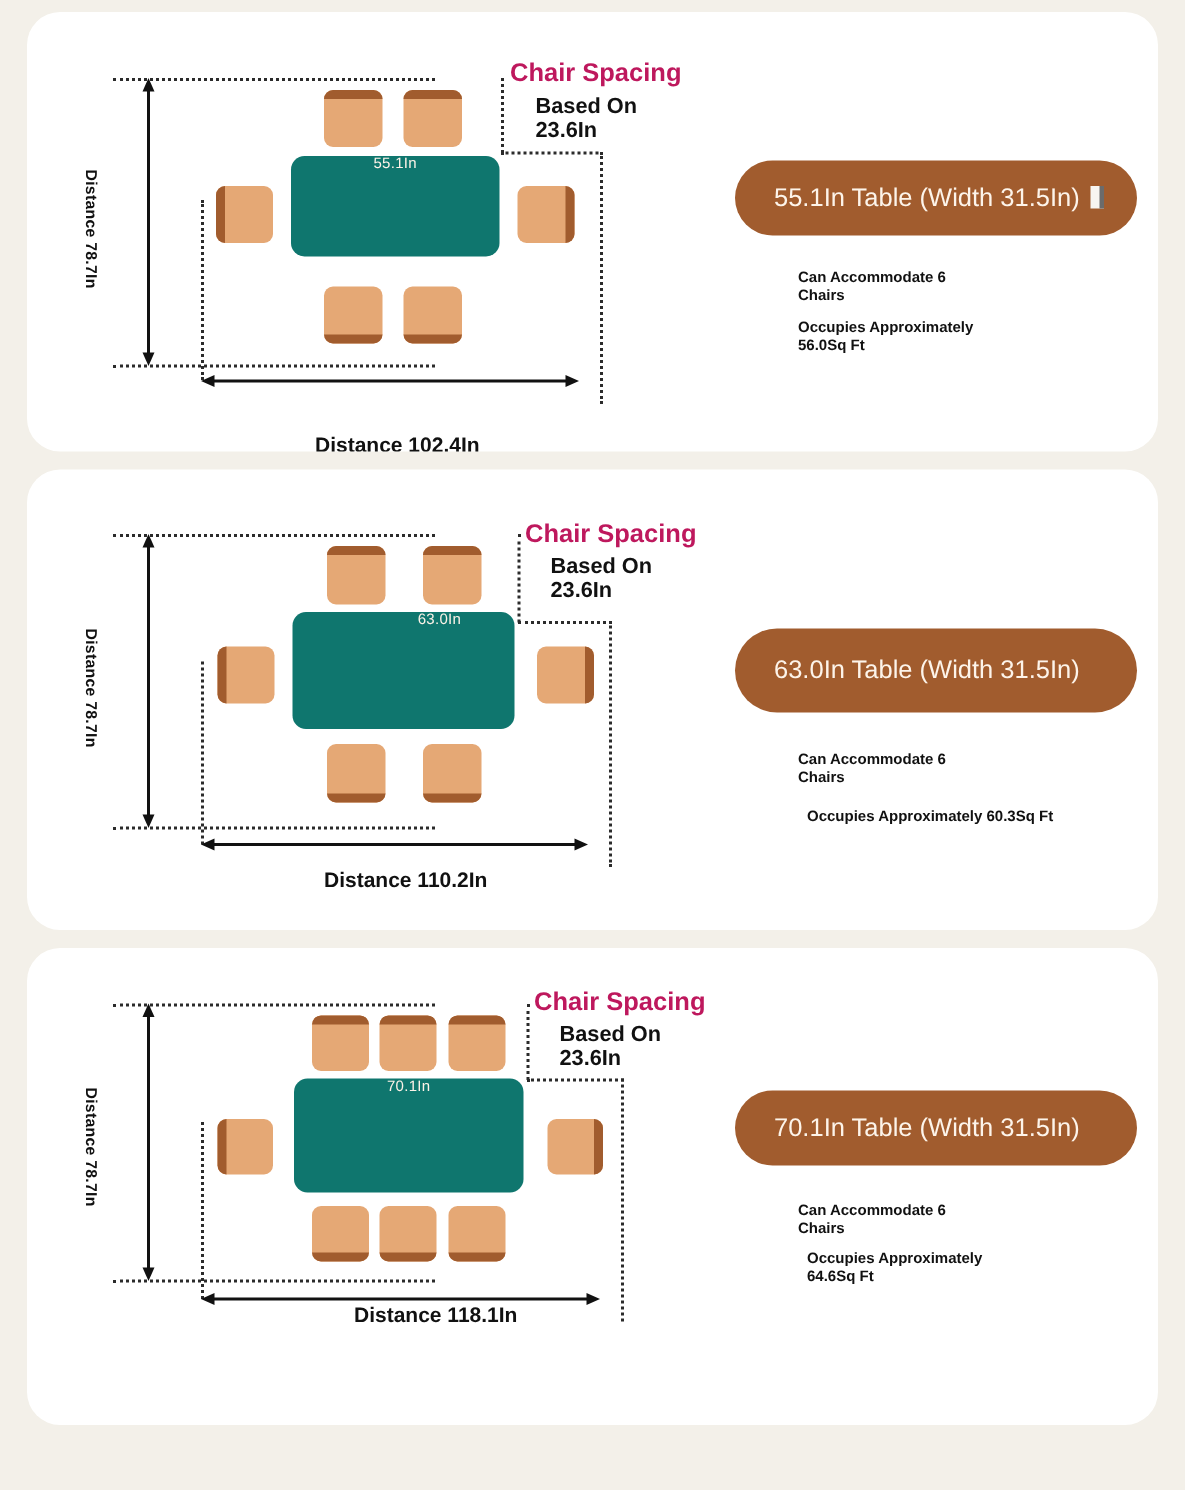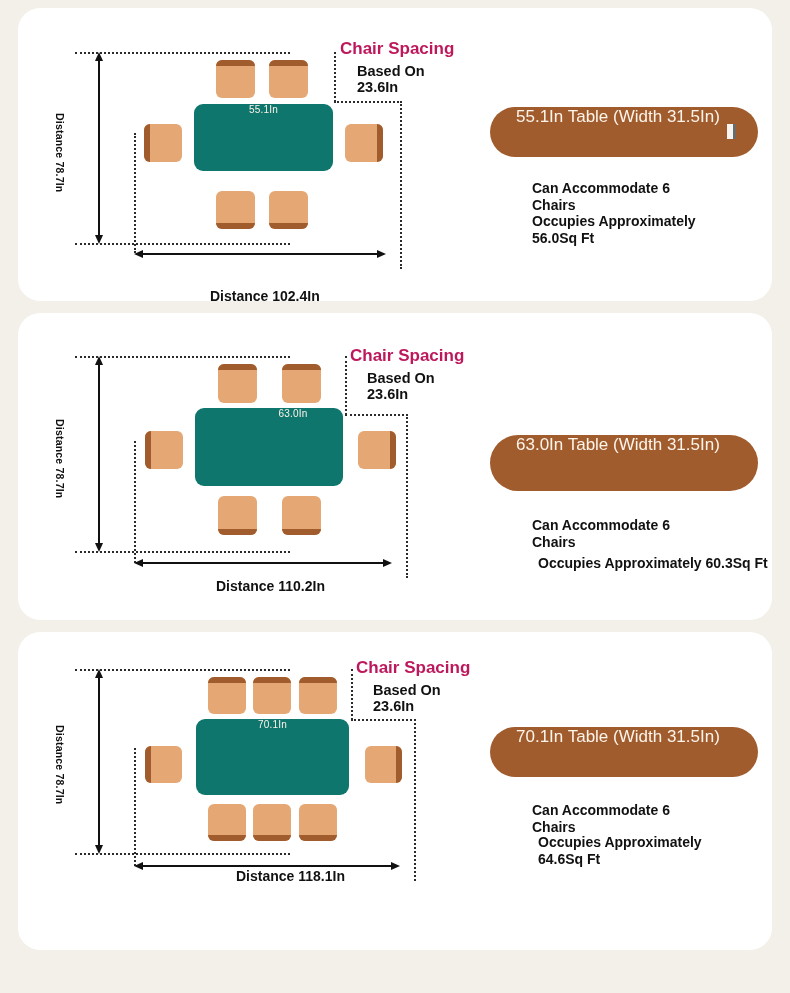--- a/index.html
+++ b/index.html
@@ -96,33 +96,34 @@
   .spacing-sub.narrow { max-width: 118px; }
 
   
   .info { position: absolute; }
   .pill {
     background: #a15c2e;
     border-radius: 40px;
     color: #fdf4ea;
     font-size: 17px;
     display: flex;
+    align-items: center;
     padding: 0 26px;
     line-height: 1.22;
     position: relative;
   }
   .pill .glitch {
     position: absolute;
     width: 9px; height: 15px;
     background: #f7f5f1;
     border-right: 3px solid #6b6b6b;
   }
   .info-line {
     position: absolute;
-    font-size: 14px;
+    font-size: 10px;
     font-weight: bold;
     color: #111;
     line-height: 1.18;
     white-space: pre-line;
   }
 </style>
 </head>
 <body>
 
 <div class="page">
@@ -250,21 +251,21 @@
       <div class="table-top" style="left:177px; top:95px; width:148px; height:78px;padding-left:48px;">
         <span>63.0In</span>
       </div>
 
       <div class="spacing-note" style="left:332px; top:34px;">
         <div class="spacing-title">Chair Spacing</div>
         <div class="spacing-sub narrow">Based On 23.6In</div>
       </div>
     </div>
 
-    <div class="info" style="left:440px; top:16px; width:314px; height:100%;">
+    <div class="info" style="left:440px; top:0; width:314px; height:100%;">
       <div class="pill" style="position:absolute; left:32px; top:106px; width:268px; height:56px;">
         <span>63.0In Table (Width 31.5In)</span>
       </div>
       <div class="info-line" style="left:74px; top:188px;">Can Accommodate 6
 Chairs</div>
       <div class="info-line" style="left:80px; top:226px;">Occupies Approximately 60.3Sq Ft</div>
     </div>
   </div>
 
   <div class="card card-3">

